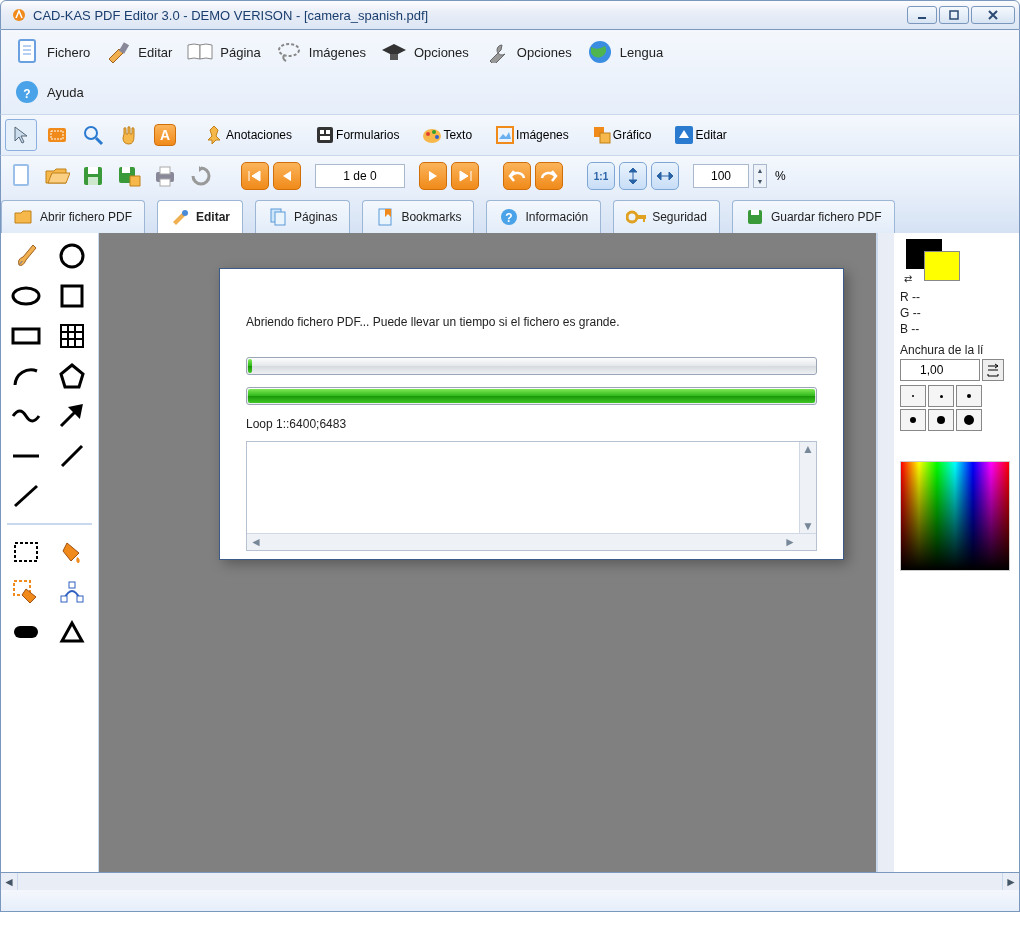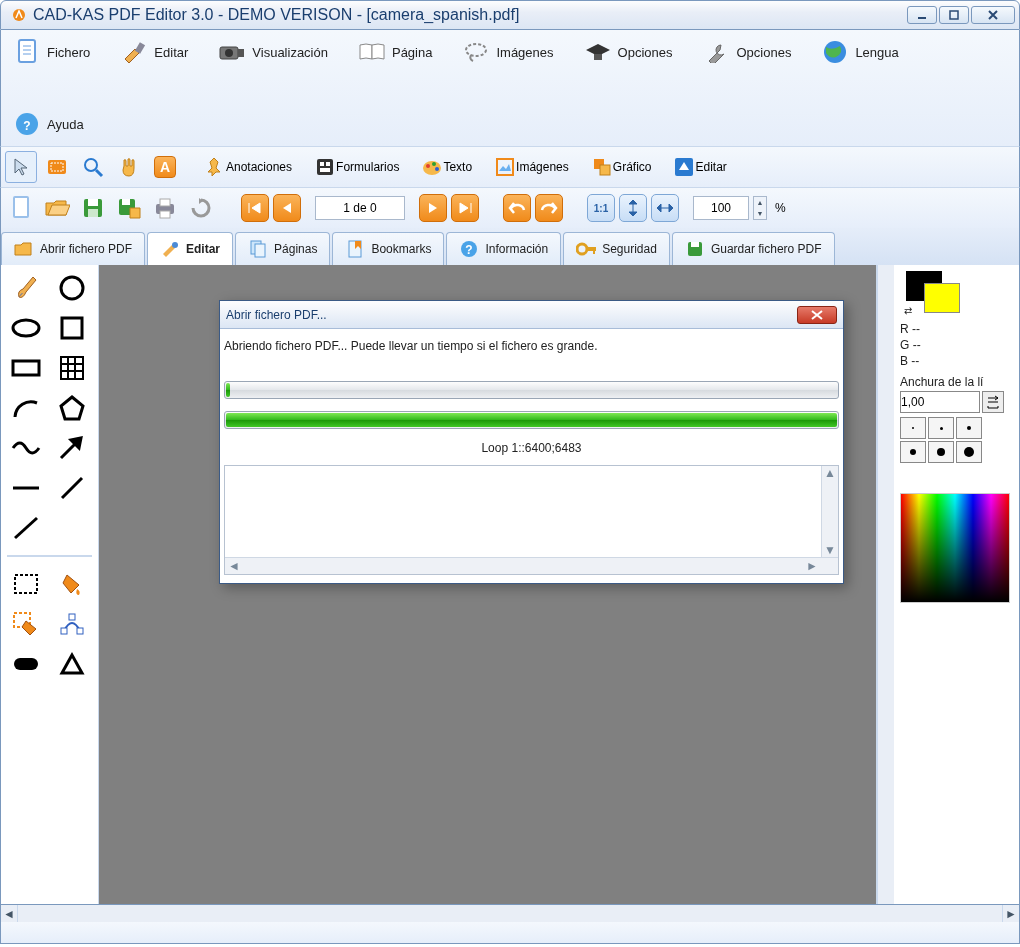--- a/index.html
+++ b/index.html
@@ -1,69 +1,69 @@
 <!DOCTYPE html>
 <html><head>
 <meta charset="utf-8">
 <style>
 * { box-sizing: border-box; margin: 0; padding: 0; font-family: "Segoe UI", Tahoma, sans-serif; font-size: 12px; }
 body { background: #fff; width: 1020px; height: 947px; overflow: hidden; }
 
 
 .titlebar { height: 30px; background: linear-gradient(#fdfdfe,#e9eef7 40%,#dce6f4); border: 1px solid #7a98bd; border-radius: 6px 6px 0 0; display: flex; align-items: center; padding: 0 4px; }
 .titlebar .app-icon { width: 16px; height: 16px; margin: 0 6px; }
-.titlebar .title { color: #1a3e6e; font-size: 16px; flex: 1; }
+.titlebar .title { color: #1a3e6e; font-size: 13px; flex: 1; }
 .winbtns { display: flex; gap: 2px; }
 .winbtn { width: 30px; height: 18px; border: 1px solid #7a98bd; border-radius: 3px; background: linear-gradient(#f5f9fd,#d7e4f3); display: flex; align-items: center; justify-content: center; color: #2a4a74; font-weight: bold; }
 .winbtn.close { width: 44px; }
 
 
-.menubar { padding: 4px 6px; display: flex; flex-wrap: wrap; gap: 18px; background: linear-gradient(#f4f8fd,#e6eefa); border-left:1px solid #7a98bd; border-right:1px solid #7a98bd;align-items:center; }
+.menubar { padding: 4px 6px; display: flex; flex-wrap: wrap; gap: 2px; background: linear-gradient(#f4f8fd,#e6eefa); border-left:1px solid #7a98bd; border-right:1px solid #7a98bd;align-items:center; }
 .menuitem { display: flex; align-items: center; gap: 6px; padding: 4px 6px; cursor: pointer; }
 .menuitem .micon { width: 28px; height: 28px; display:flex; align-items:center; justify-content:center; }
 .menuitem span { font-size: 13px; color: #222; }
 
 
 .toolbar { display: flex; align-items: center; gap: 4px; padding: 4px; background: linear-gradient(#f4f8fd,#e6eefa); border-left:1px solid #7a98bd; border-right:1px solid #7a98bd; border-top:1px solid #c9d8ec; }
 .tbtn { width: 32px; height: 32px; border: 1px solid transparent; border-radius: 3px; display:flex; align-items:center; justify-content:center; background: transparent; }
 .tbtn.sel { border: 1px solid #8bb0e0; background: #e6f0fb; }
 .tbtn-wide { padding: 0 8px; height: 32px; border: 1px solid transparent; border-radius: 3px; display:flex; align-items:center; gap:0; }
 .sep { width: 6px; }
 .pageinput { width: 90px; height: 24px; border: 1px solid #a9b8cc; text-align: center; background:#fff; }
 .zoominput { width: 56px; height: 24px; border: 1px solid #a9b8cc; text-align:center; background:#fff; }
 .spinner { width:14px; height:24px; border:1px solid #a9b8cc; background:#eef3fa; display:flex; flex-direction:column; }
 .spinner div{flex:1;display:flex;align-items:center;justify-content:center;font-size:7px;color:#456;}
 
 
 .obtn { width: 28px; height: 28px; border-radius: 5px; background: linear-gradient(#fbb45a,#f08a1a); border:1px solid #d06e0a; display:flex;align-items:center;justify-content:center; color:#fff; font-weight:bold; font-size:14px;}
 .blubtn { width: 28px; height: 28px; border-radius: 5px; background: linear-gradient(#eaf3fd,#c7ddf6); border:1px solid #7ea7d6; display:flex;align-items:center;justify-content:center; color:#2a62a6;}
 
 
-.tabsrow { display:flex; background: linear-gradient(#e5edf9,#d5e2f4); border-left:1px solid #7a98bd; border-right:1px solid #7a98bd; padding-top:4px; gap:2px;}
+.tabsrow { display:flex; background: linear-gradient(#e5edf9,#d5e2f4); border-left:1px solid #7a98bd; border-right:1px solid #7a98bd; padding-top:4px; gap:12px;}
 .tab { display:flex; align-items:center; gap:6px; padding: 6px 12px; border:1px solid #9cb6d6; border-bottom:none; border-radius:4px 4px 0 0; background: linear-gradient(#f4f8fd,#e2ecf9); font-size:12px; color:#222;}
 .tab.active { background:#fff; font-weight:bold; }
 .tab .ticon { width:20px; height:20px; display:flex;align-items:center;justify-content:center;}
 
 
 .main { display:flex; border:1px solid #7a98bd; border-top:none; height: 640px; }
 .leftpanel { width: 98px; background:#fff; border-right:1px solid #c9d8ec; padding:6px; display:grid; grid-template-columns: 1fr 1fr; gap:6px; align-content:start;}
 .tooli { width:38px; height:34px; display:flex; align-items:center; justify-content:center; border:1px solid transparent; border-radius:3px;}
 .tooldiv { grid-column: 1 / -1; height: 2px; background:#c9d8ec; margin:4px 0;}
 
 .canvas { flex:1; background:#808080; position:relative; border-right:1px solid #c9d8ec;}
 .vscroll { width:17px; background:#e9eef6; border-left:1px solid #c9d8ec;}
 .rightpanel { width: 125px; background:#fff; padding:6px; font-size:12px; color:#222;}
 .swatches { display:flex; position:relative; height:46px;}
 .swatch1 { width:36px; height:30px; background:#000; border:1px solid #000; position:absolute; top:0; left:6px;}
 .swatch2 { width:36px; height:30px; background:#ffff00; border:1px solid #888; position:absolute; top:12px; left:24px;}
 .swapicon{position:absolute; top:34px; left:4px; font-size:10px;}
 .rgb { margin-top:4px; line-height:16px; }
 .lw-label{margin-top:6px;}
 .lw-row{display:flex;align-items:center;gap:2px;margin-top:2px;}
-.lw-input{width:80px;height:22px;border:1px solid #888;padding:0 0;background:#fff;}
+.lw-input{width:80px;height:22px;border:1px solid #888;padding:0 19px;background:#fff;}
 .lw-btn{width:22px;height:22px;border:1px solid #888;background:#eee;display:flex;align-items:center;justify-content:center;}
 .dotgrid{display:grid;grid-template-columns:repeat(3,26px);gap:2px;margin-top:4px;}
 .dotcell{width:26px;height:22px;border:1px solid #888;background:#f5f5f5;display:flex;align-items:center;justify-content:center;}
 .dot{border-radius:50%;background:#000;}
 .colorpick{width:110px;height:110px;margin-top:30px;background:
   linear-gradient(to bottom, rgba(0,0,0,0), rgba(0,0,0,1)),
   linear-gradient(to right, red, yellow, lime, cyan, blue, magenta, red);
   border:1px solid #ccc;}
 
 
@@ -72,27 +72,27 @@
 .statusbar .cell:first-child{border-left:none;}
 .hscroll{height:17px;border:1px solid #7a98bd;border-top:none;border-bottom:none;background:#e9eef6;display:flex;}
 .hscroll .track{flex:1;}
 .hscroll .arr{width:17px;border-left:1px solid #c9d8ec;display:flex;align-items:center;justify-content:center;color:#456;}
 
 
 .dialog { position:absolute; left:225px; top:312px; width:625px; background:#fff; border:1px solid #3b5a85; box-shadow: 4px 4px 12px rgba(0,0,0,0.3); }
 .dlg-title { height:28px; background:linear-gradient(#fdfdfe,#dce6f4); display:flex; align-items:center; padding:0 6px; border-bottom:1px solid #a8bcd8;}
 .dlg-title span{color:#1a3e6e; font-size:12px; flex:1;}
 .dlg-close{width:40px;height:18px;border-radius:3px;background:linear-gradient(#e67a6a,#c73a26);border:1px solid #8a2414;color:#fff;display:flex;align-items:center;justify-content:center;font-weight:bold;}
-.dlg-body{padding:10px 4px 8px;}
+.dlg-body{padding:10px 26px 8px;margin-top:36px;}
 .dlg-msg{color:#222;margin-bottom:28px;}
 .pbar{height:18px;border:1px solid #9aa6b5;border-radius:3px;background:linear-gradient(#fdfdfd,#e4e7eb 50%,#d6dade 50%,#eef0f3);margin-bottom:12px;position:relative;overflow:hidden;}
 .pbar .fill{position:absolute;left:1px;top:1px;bottom:1px;background:linear-gradient(#7ee854,#2fb81a 50%,#1a9608 50%,#3fc726);border-radius:2px;}
 .pbar.p1 .fill{width:4px;}
 .pbar.p2 .fill{width:calc(100% - 2px);}
-.dlg-row{display:flex;align-items:center;justify-content:space-between;margin-top:8px;flex-direction:column;}
+.dlg-row{display:flex;align-items:center;justify-content:space-between;margin-top:8px;}
 .dlg-status{color:#222;}
 .dlg-btn{width:240px;height:28px;border:1px solid #8a9aad;border-radius:3px;background:linear-gradient(#fdfdfd,#e4e7eb);display:flex;align-items:center;justify-content:center;gap:8px;}
 .dlg-log{margin-top:10px;height:110px;border:1px solid #b7c2d1;background:#fff;position:relative;}
 .dlg-log .sv{position:absolute;right:0;top:0;bottom:17px;width:17px;background:#eef1f6;border-left:1px solid #cfd8e4;display:flex;flex-direction:column;justify-content:space-between;align-items:center;color:#789;}
 .dlg-log .sh{position:absolute;left:0;right:0;bottom:0;height:17px;background:#eef1f6;border-top:1px solid #cfd8e4;display:flex;justify-content:space-between;align-items:center;color:#789;}
 
 
 .ic-orange{width:22px;height:22px;border-radius:4px;background:linear-gradient(#fbb45a,#f08a1a);border:1px solid #d06e0a;}
 svg{display:block;}
 </style>
@@ -143,30 +143,20 @@
         <svg width="26" height="26">
           <path d="M4 20 L14 10 L18 14 L8 24 Z" fill="#f0b050" stroke="#a06020"></path>
           <rect x="16" y="4" width="6" height="10" fill="#889" transform="rotate(30 19 9)"></rect>
         </svg>
       </span>
       <span>Editar</span>
     </div>
   <div class="menuitem">
       <span class="micon">
         <svg width="28" height="22">
-          <rect x="2" y="6" width="18" height="12" rx="2" fill="#777" stroke="#444"></rect>
-          <circle cx="11" cy="12" r="4" fill="#333"></circle>
-          <rect x="20" y="8" width="6" height="8" fill="#555"></rect>
-        </svg>
-      </span>
-      <span>Visualización</span>
-    </div>
-  <div class="menuitem">
-      <span class="micon">
-        <svg width="28" height="22">
           <path d="M2 4 Q8 2 14 4 L14 18 Q8 16 2 18 Z" fill="#fff" stroke="#888"></path>
           <path d="M14 4 Q20 2 26 4 L26 18 Q20 16 14 18 Z" fill="#fff" stroke="#888"></path>
         </svg>
       </span>
       <span>Página</span>
     </div>
   <div class="menuitem">
       <span class="micon">
         <svg width="26" height="22">
           <ellipse cx="13" cy="9" rx="10" ry="6" fill="none" stroke="#888" stroke-width="2" stroke-dasharray="3 2"></ellipse>
@@ -558,28 +548,20 @@
     <div class="tooli">
         <svg width="28" height="26">
           <path d="M14 4 L4 22 L24 22 Z" fill="none" stroke="#000" stroke-width="3" stroke-linejoin="miter"></path>
         </svg>
       </div>
   </div>
 
   <div class="canvas">
 
     <div class="dialog" style="position:absolute;left:120px;top:35px;">
-      <div class="dlg-title">
-        <span>Abrir fichero PDF...</span>
-        <div class="dlg-close">
-            <svg width="14" height="10">
-              <path d="M2 1 L12 9 M12 1 L2 9" stroke="#fff" stroke-width="2"></path>
-            </svg>
-          </div>
-      </div>
       <div class="dlg-body">
         <div class="dlg-msg">Abriendo fichero PDF... Puede llevar un tiempo si el fichero es grande.</div>
         <div class="pbar p1">
             <div class="fill"></div>
           </div>
         <div class="pbar p2">
             <div class="fill"></div>
           </div>
         <div class="dlg-row">
           <div class="dlg-status">Loop 1::6400;6483</div>

